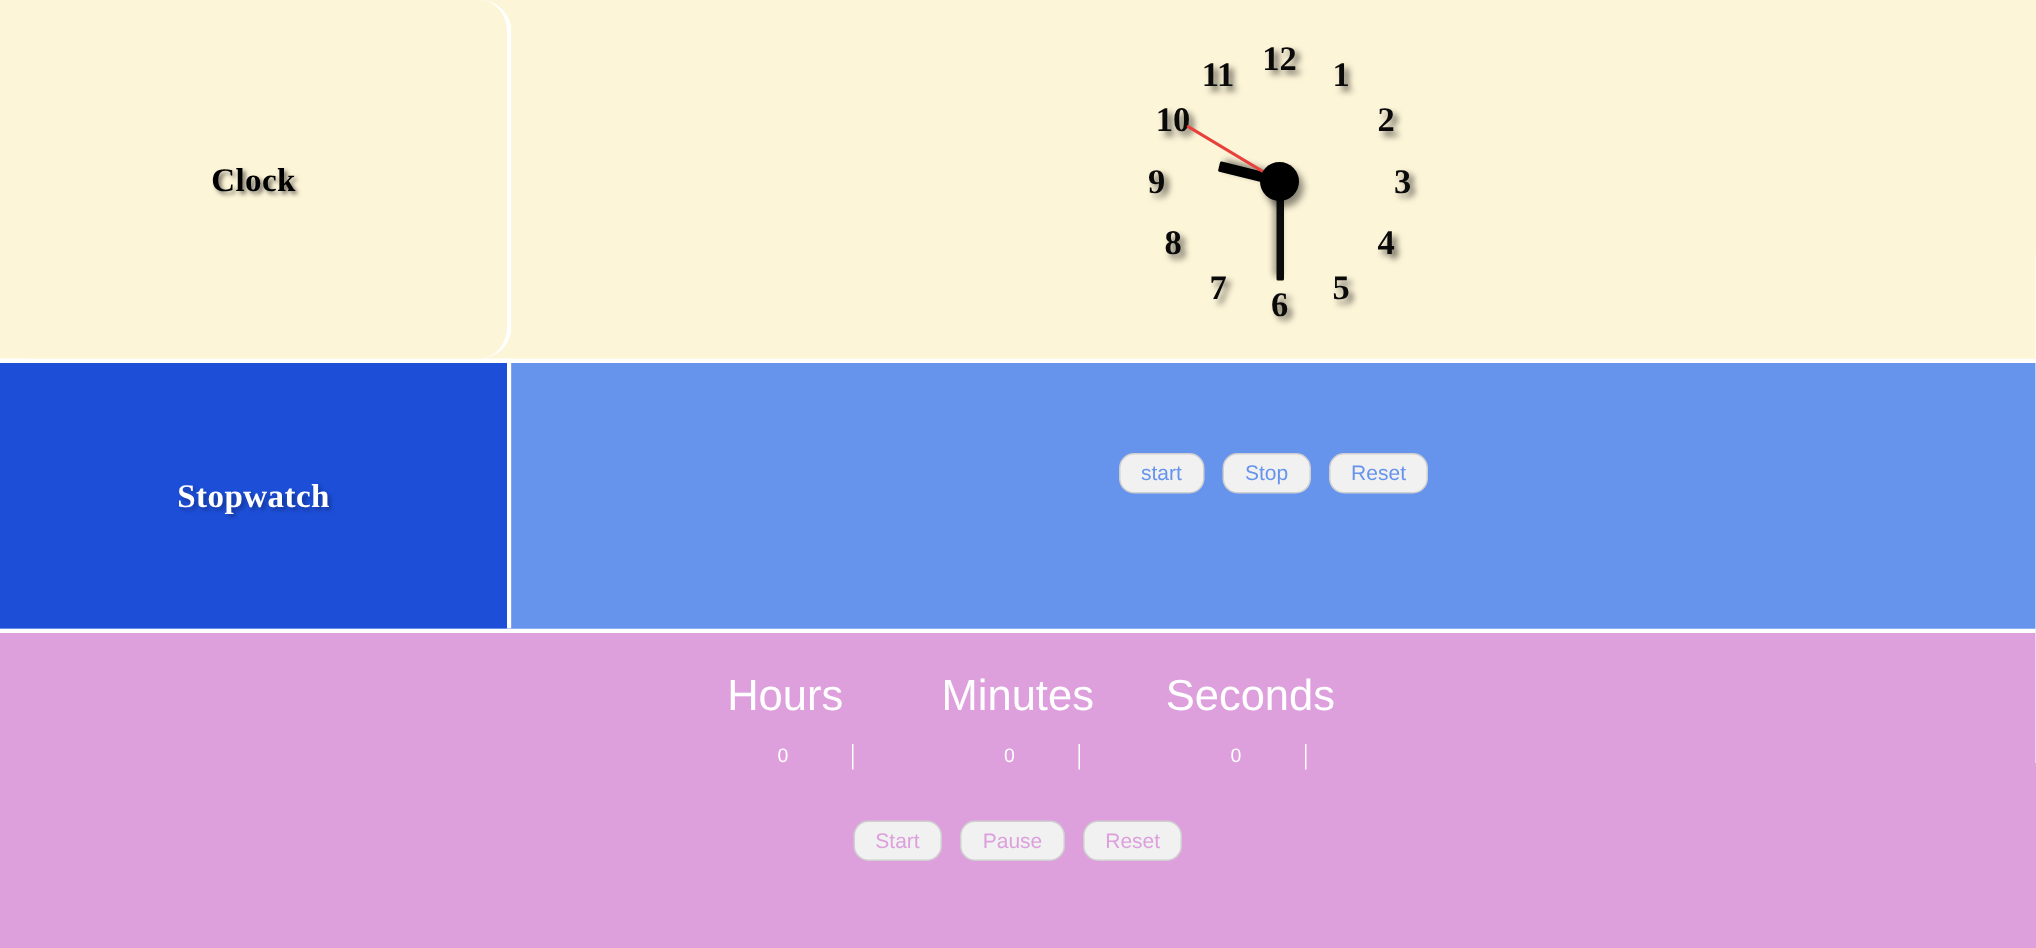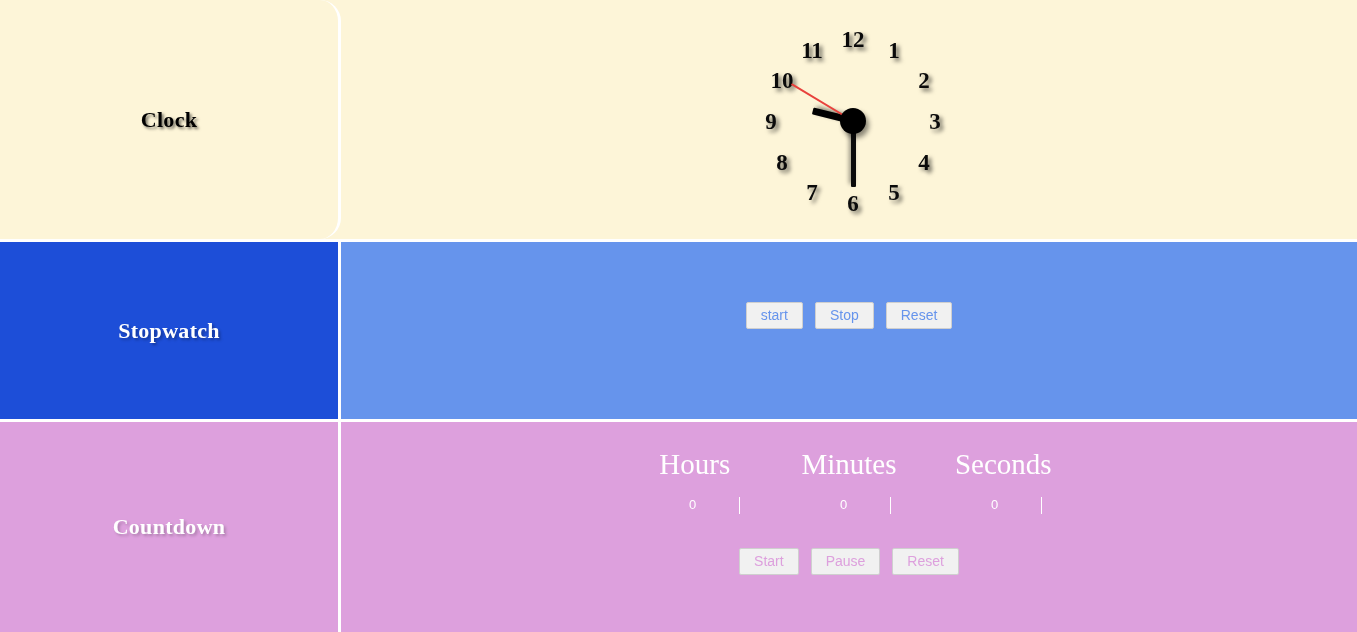--- a/index.html
+++ b/index.html
@@ -145,21 +145,21 @@
     margin-top: 32px;
     display: block;
   }
   .btn {
     font-family: "Liberation Sans", sans-serif;
     font-size: 14px;
     padding: 4px 14px;
     margin: 0 4px;
     background: #f1f1f1;
     border: 1px solid #cfcfcf;
-    border-radius: 2px;
+    border-radius: 10px;
     cursor: pointer;
     line-height: 1.2;
   }
   .btn-sw { color: #6694ec; }
 
   
   .row-countdown { height: 210px; background: #dda0dd; border-bottom: none; }
   .row-countdown .row-label {
     background: #dda0dd;
     color: #ffffff;
@@ -170,21 +170,21 @@
   .cd-center {
     position: absolute;
     left: 0; right: 0;
     top: 26px;
     text-align: center;
   }
   .cd-labels {
     display: block;
     color: #ffffff;
     font-size: 29px;
-    font-family: Liberation Serif, serif;
+    font-family: Liberation Sans, sans-serif;
   }
   .cd-labels span { display: inline-block; width: 147px; }
   .cd-inputs {
     display: block;
     margin-top: 14px;
   }
   .cd-input {
     display: inline-block;
     width: 147px;
     text-align: center;
@@ -258,23 +258,20 @@
         <div class="sw-buttons">
           <button class="btn btn-sw">start</button>
           <button class="btn btn-sw">Stop</button>
           <button class="btn btn-sw">Reset</button>
         </div>
       </div>
     </div>
   </div>
 
   <div class="row row-countdown">
-    <div class="row-label">
-      <span>Countdown</span>
-    </div>
     <div class="row-body">
       <div class="cd-center">
         <div class="cd-labels">
           <span>Hours</span>
           <span>Minutes</span>
           <span>Seconds</span>
         </div>
         <div class="cd-inputs">
           <span class="cd-input">
             <input class="cd-field" type="text" value="0" style="">

